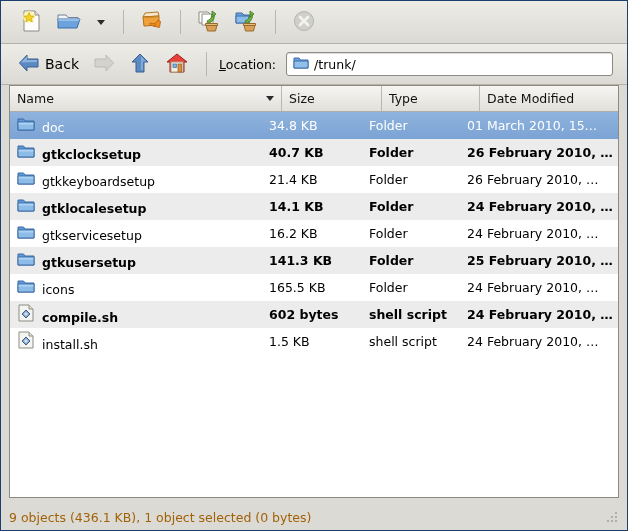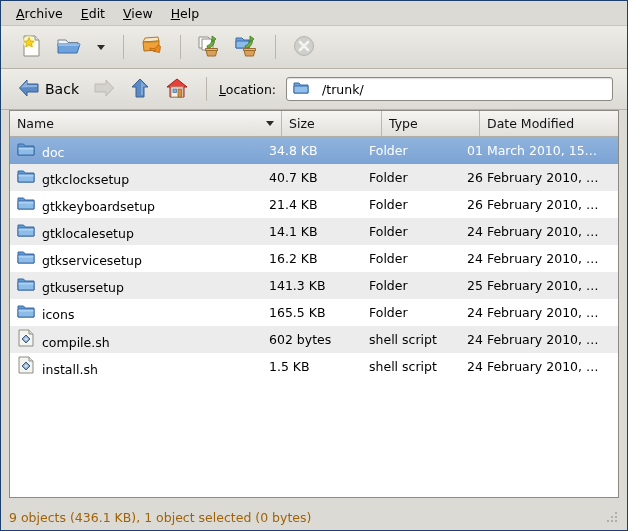--- a/index.html
+++ b/index.html
@@ -149,21 +149,21 @@
   }
   .loc-field {
     flex: 1;
     height: 24px;
     background: #ffffff;
     border: 1px solid #8d8a83;
     border-radius: 3px;
     box-shadow: inset 0 1px 1px rgba(0,0,0,0.14);
     display: flex; align-items: center;
     padding: 0 6px;
-    gap: 13px;
+    gap: 5px;
     box-sizing: border-box;
   }
   .loc-value { font-size: 12.5px; color: #000; }
   
   .list-wrap {
     flex: 1;
     margin: 0 8px 0 8px;
     background: #fff;
     border: 1px solid #8d8a83;
     border-top: 1px solid #8d8a83;
@@ -200,21 +200,21 @@
     border-top: 5px solid #2b2b2b;
   }
   .rows { flex: 1; overflow: hidden; background: #fff; }
   .row {
     display: flex;
     height: 27px;
     align-items: center;
     font-size: 12.5px;
     color: #000;
   }
-  .row.alt { background: #ececec; }
+  .row.alt { background: #ececec; font-weight: bold; }
   .row.selected {
     background: linear-gradient(to bottom, #8fb3dd 0%, #7ba3d4 100%);
     color: #ffffff;
   }
   .cell { padding: 0 7px; box-sizing: border-box; display: flex; align-items: flex-end; }
   .c-name { width: 252px; gap: 7px; }
   .c-size { width: 100px; }
   .c-type { width: 98px; }
   .c-date { flex: 1; overflow: hidden; white-space: nowrap; }
   .name-text { overflow: hidden; white-space: nowrap; text-overflow: ellipsis; }
@@ -234,26 +234,20 @@
     opacity: .55;
   }
   .spacer8 { height: 6px; flex: 0 0 auto; }
 </style>
 </head>
 <body>
 
 <div class="window">
 
 
-  <div class="menubar">
-    <div class="menu-item"><u>A</u><span>rchive</span></div>
-    <div class="menu-item"><u>E</u><span>dit</span></div>
-    <div class="menu-item"><u>V</u><span>iew</span></div>
-    <div class="menu-item"><u>H</u><span>elp</span></div>
-  </div>
 
   <div class="toolbar">
     <div class="tb-btn">
       <span>
         <svg width="26" height="26" viewBox="0 0 26 26">
           <path d="M6 3 H17 L21 7 V23 H6 Z" fill="#fdfdfb" stroke="#8a8a80" stroke-width="1"></path>
           <path d="M17 3 L17 7 L21 7" fill="#e7e7df" stroke="#8a8a80" stroke-width="1"></path>
           <circle cx="11" cy="9" r="6" fill="#fdf3a8" opacity="0.85"></circle>
           <path d="M11 4.5 L12.5 8 L16.2 8.2 L13.3 10.5 L14.3 14 L11 11.9 L7.7 14 L8.7 10.5 L5.8 8.2 L9.5 8 Z" fill="#f5d227" stroke="#c8a800" stroke-width="0.7"></path>
         </svg>

